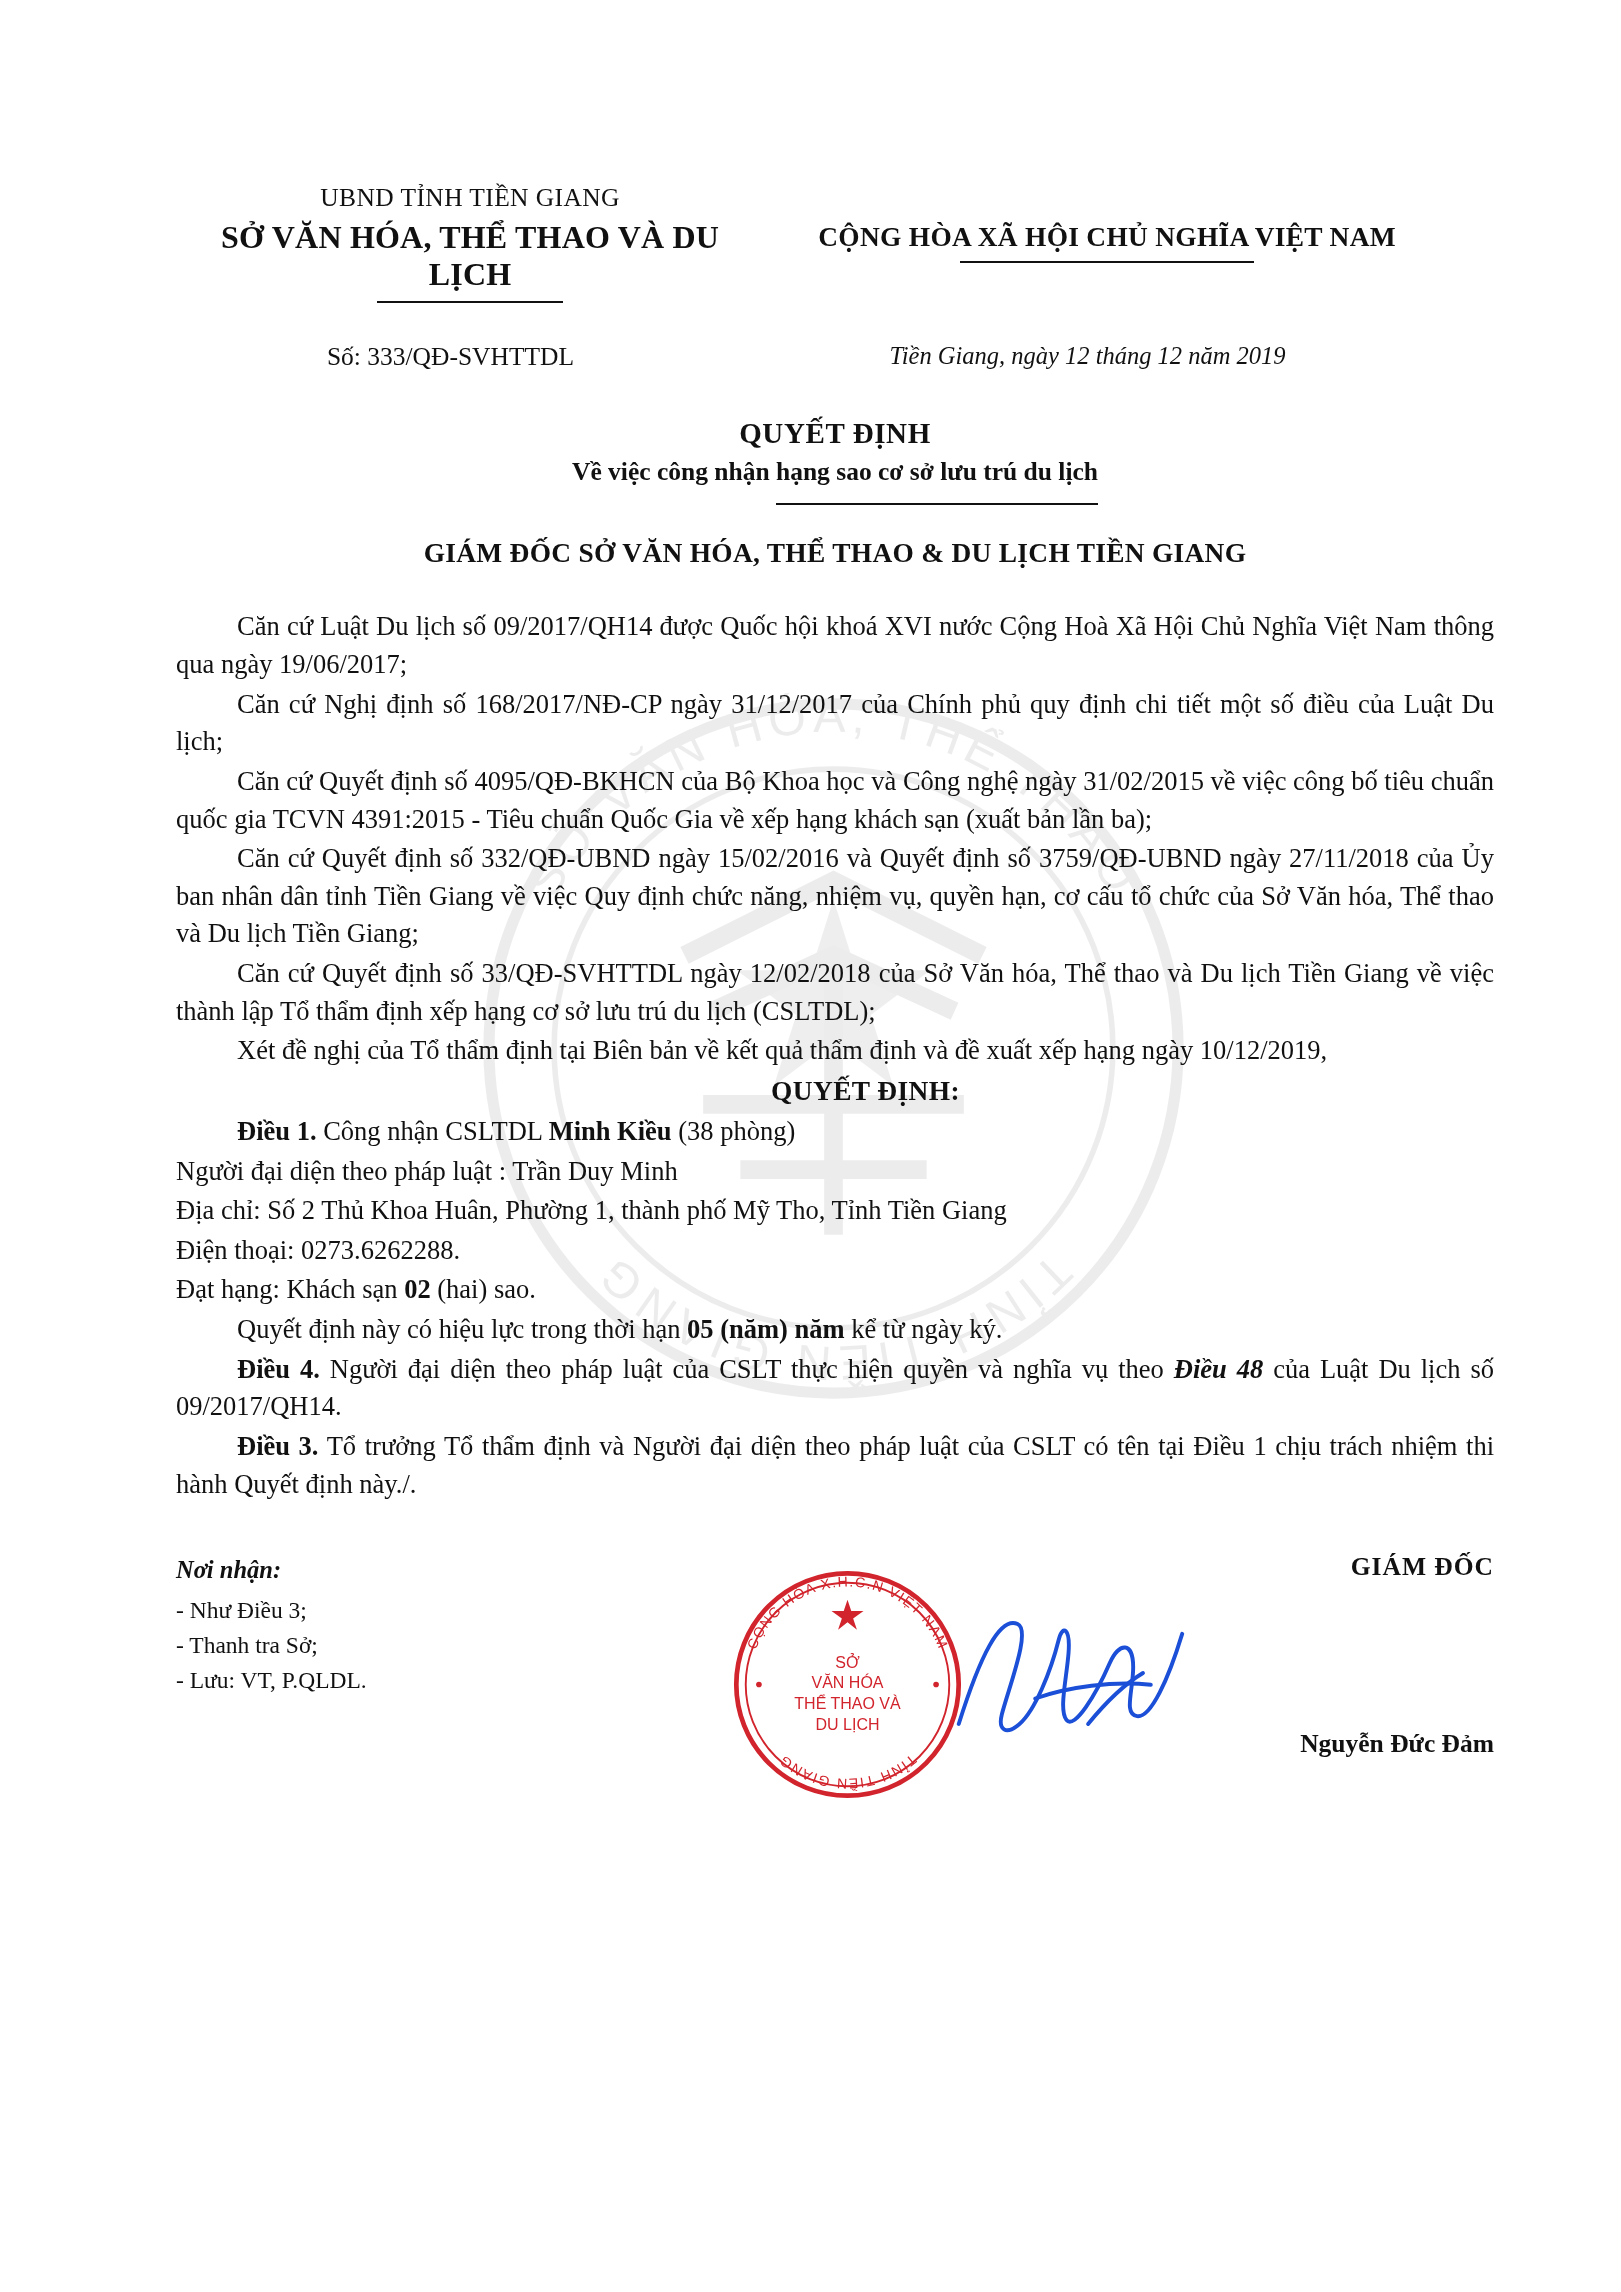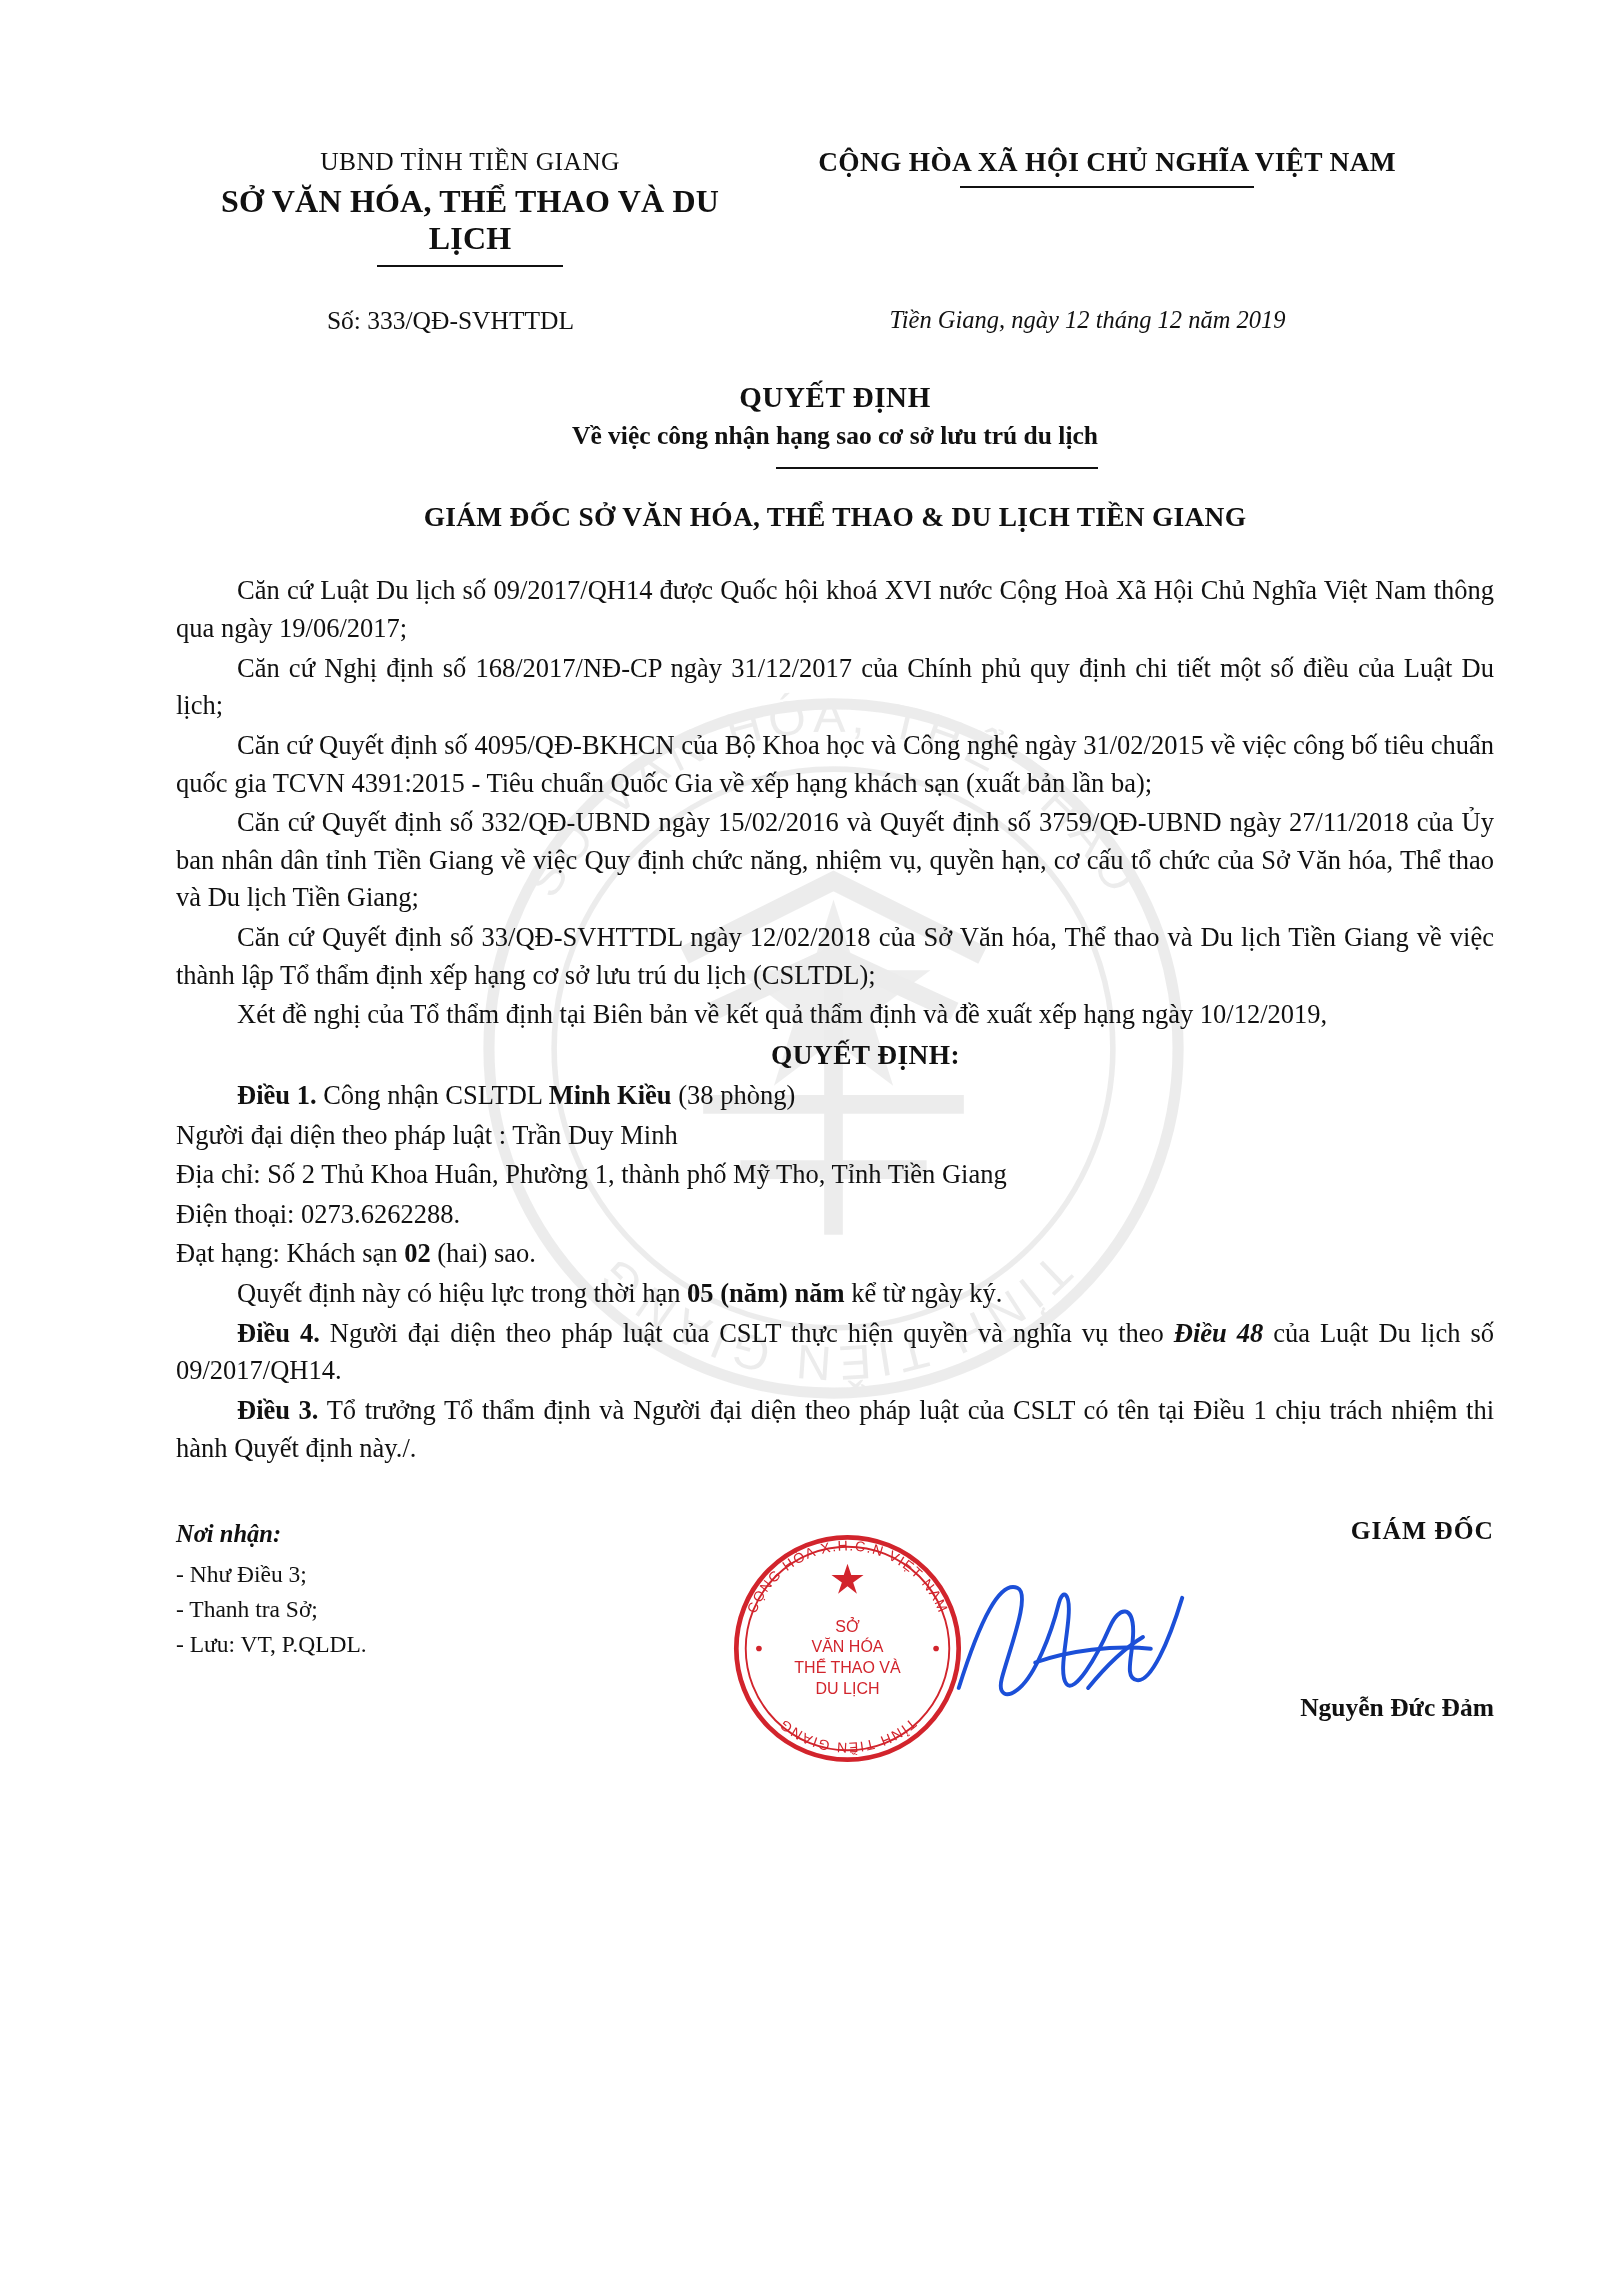--- a/index.html
+++ b/index.html
@@ -34,21 +34,22 @@
     pointer-events: none;
     z-index: 0;
   }
 
   .content { position: relative; z-index: 2; }
 
   
   .header {
     display: flex;
     justify-content: flex-start;
-    align-items: flex-start;
+    align-items: center;
+    margin-top: 36px;
   }
   .hdr-left {
     width: 549px;
     text-align: center;
     padding-left: 19.6px;
   }
   .hdr-right {
     width: 725px;
     text-align: center;
   }

